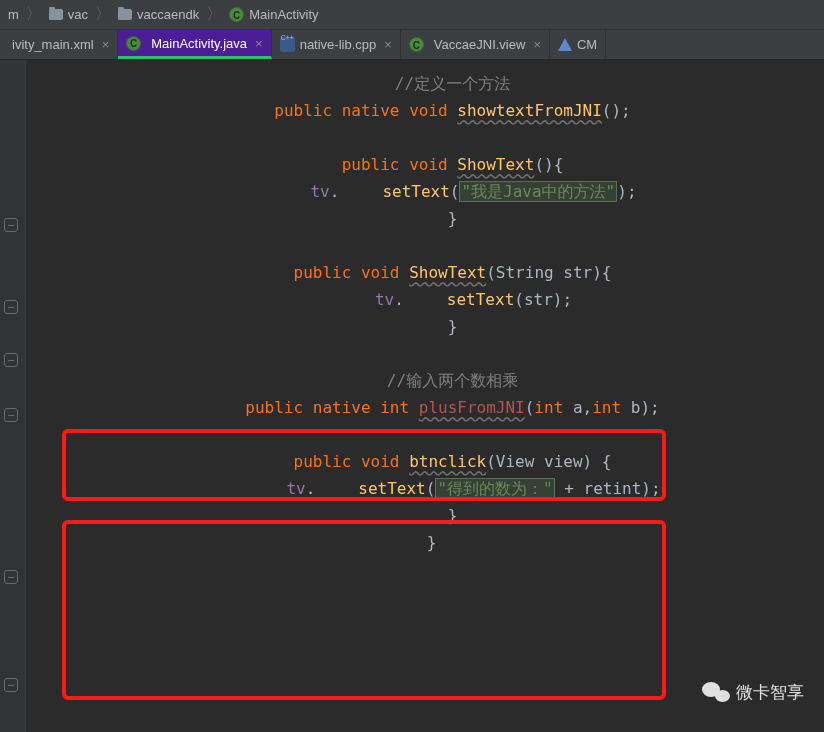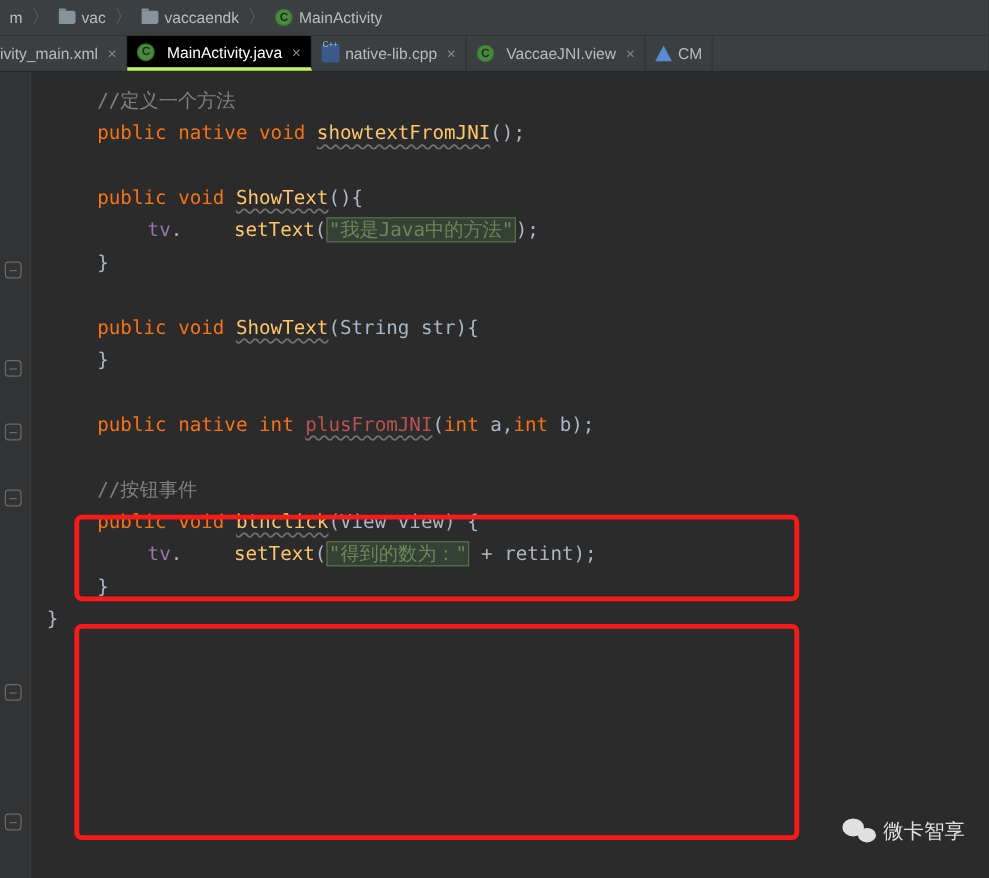--- a/index.html
+++ b/index.html
@@ -74,24 +74,24 @@
   display: flex;
   align-items: center;
   padding: 0 8px;
   border-right: 1px solid #323232;
   font-size: 13px;
   font-family: "Segoe UI", sans-serif;
   color: #bbbbbb;
   cursor: pointer;
   gap: 5px;
 }
-.tab.partial { padding-left: 0; }
+.tab.partial { padding-left: 12px; }
 .tab.active {
-  background: #000000;
-  border-bottom: 3px solid #bef264;
+  background: #4c1d95;
+  border-bottom: 3px solid #22c55e;
   color: #fff;
 }
 .tab .close {
   color: #888;
   font-size: 13px;
   margin-left: 3px;
 }
 .cpp-icon {
   width: 15px; height: 15px;
   background: #3a5a8a;
@@ -111,20 +111,21 @@
   border-left: 7px solid transparent;
   border-right: 7px solid transparent;
   border-bottom: 13px solid;
   border-bottom-color: #5a8ad0;
   position: relative;
 }
 .editor {
   position: relative;
   display: flex;
   height: calc(100% - 60px);
+  text-align: center;
 }
 .gutter {
   width: 26px;
   background: #313335;
   position: relative;
   border-right: 1px solid #3a3a3a;
 }
 .gutter-mark {
   position: absolute;
   left: 4px;
@@ -283,25 +284,26 @@
   <div class="code">
 
     <div class="line comment">//定义一个方法</div>
     <div class="line"><span class="kw">public</span> <span class="kw">native</span> <span class="kw">void</span> <span class="method-wavy">showtextFromJNI</span><span class="paren">()</span>;</div>
     <div class="line"></div>
     <div class="line"><span class="kw">public</span> <span class="kw">void</span> <span class="method-wavy">ShowText</span><span class="paren">(){</span></div>
     <div class="line indent-2"><span class="field">tv</span>.<span class="method">setText</span>(<span class="str-hl">"我是Java中的方法"</span>);</div>
     <div class="line">}</div>
     <div class="line"></div>
     <div class="line"><span class="kw">public</span> <span class="kw">void</span> <span class="method-wavy">ShowText</span><span class="paren">(<span>String</span> <span>str</span>){</span></div>
+    <div class="line indent-2"><span class="field">tv</span>.<span class="method">setText</span>(<span>str</span>);</div>
     <div class="line">}</div>
     <div class="line"></div>
+    <div class="line comment">//输入两个数相乘</div>
     <div class="line"><span class="kw">public</span> <span class="kw">native</span> <span class="kw">int</span> <span class="method-native">plusFromJNI</span><span class="paren">(<span class="kw">int</span> <span>a</span>,<span class="kw">int</span> <span>b</span>)</span>;</div>
     <div class="line"></div>
-    <div class="line comment">//按钮事件</div>
     <div class="line"><span class="kw">public</span> <span class="kw">void</span> <span class="method-wavy">btnclick</span><span class="paren">(<span>View</span> <span>view</span>) {</span></div>
     <div class="line indent-2"><span class="field">tv</span>.<span class="method">setText</span>(<span class="str-hl">"得到的数为："</span><span> + retint</span>);</div>
     <div class="line">}</div>
     <div class="line" style="padding-left:13px">}</div>
 
     <div class="red-box" style="left:36px; top:369px; width:604px; height:72px;"></div>
     <div class="red-box" style="left:36px; top:460px; width:604px; height:180px;"></div>
   </div>
 </div>
 

